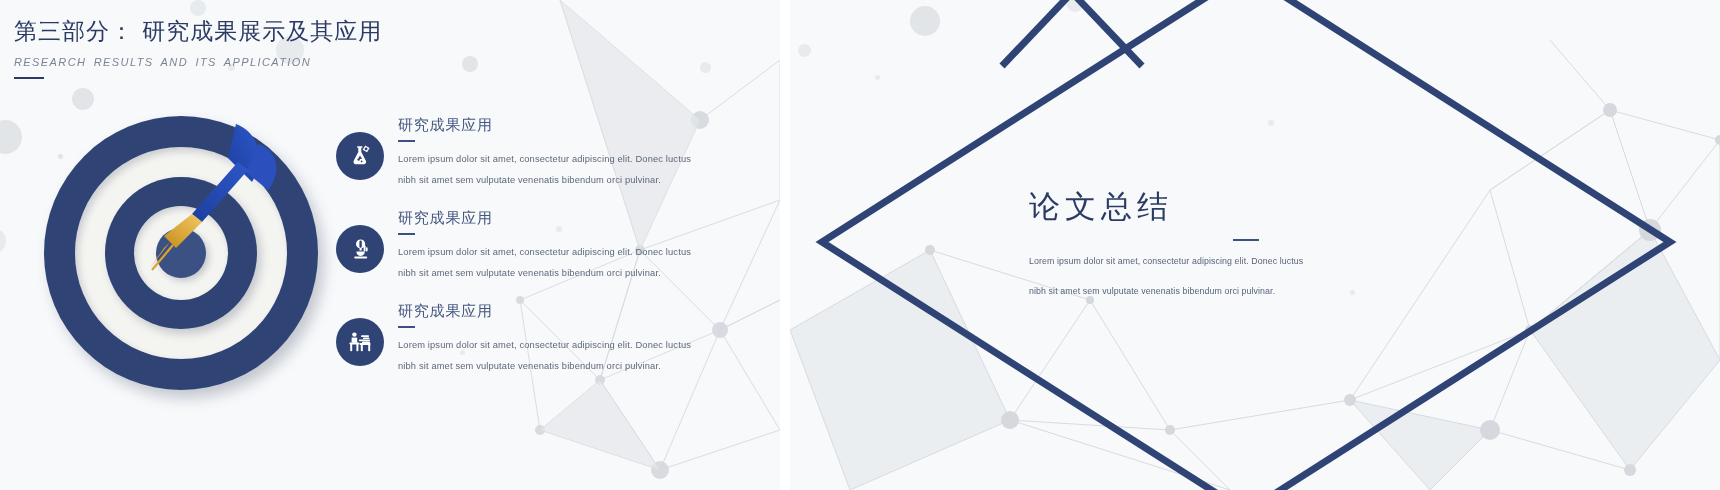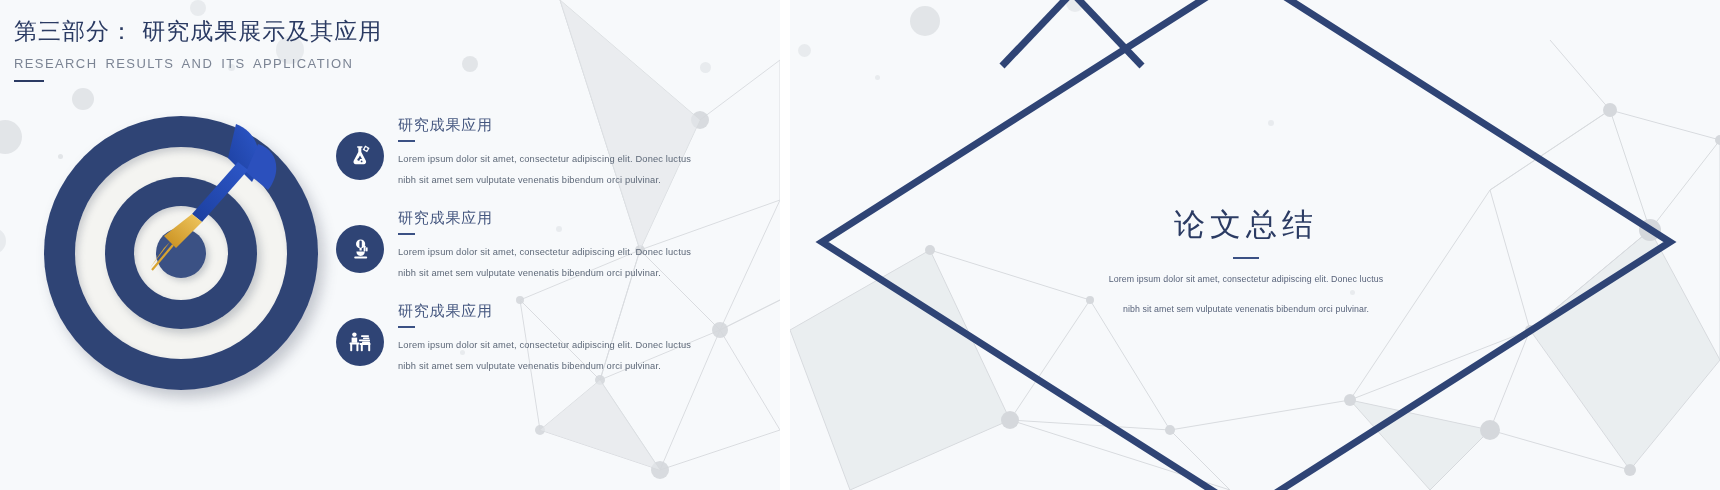--- a/index.html
+++ b/index.html
@@ -33,22 +33,23 @@
 
   
   .hdr { position: absolute; left: 14px; top: 16px; }
   .hdr-title {
     font-size: 23px; color: #2b3b63; letter-spacing: 1px;
     font-family: "DejaVu Sans", "Liberation Sans", sans-serif;
     white-space: nowrap;
   }
   .hdr-sub {
     margin-top: 9px;
-    font-size: 13px; color: #7b8494; letter-spacing: 1.4px;
+    font-size: 11px; color: #7b8494; letter-spacing: 1.4px;
     word-spacing: 3px;
+    font-style: italic;
   }
   .hdr-rule {
     margin-top: 9px; width: 30px; height: 2px; background: #2b3b63;
   }
 
   
   .target-wrap { position: absolute; left: 36px; top: 108px; width: 290px; height: 290px; }
   .ring {
     position: absolute; border-radius: 50%;
     left: 50%; top: 50%; transform: translate(-50%,-50%);
@@ -77,21 +78,21 @@
   .feat-rule { margin: 5px 0 7px; width: 17px; height: 2px; background: #3b5184; }
   .feat-text {
     font-size: 9.3px; color: #5d6878; line-height: 2.25;
     letter-spacing: .15px; max-width: 330px;
   }
 
   
   .dia-wrap { position: absolute; left: 0; top: 0; width: 930px; height: 490px; }
   .dia-content {
     position: absolute; left: 239px; top: 186px;
-    width: 434px; text-align: center; margin-top: 18px;
+    width: 434px; text-align: left;
   }
   .dia-title {
     font-size: 31px; color: #2b3b63; letter-spacing: 5px;
     font-family: "DejaVu Sans", "Liberation Sans", sans-serif;
   }
   .dia-sub {
     margin-top: 11px; font-size: 11.5px; color: #4d5b77; letter-spacing: 2.2px;
   }
   .dia-rule { margin: 11px auto 0; width: 26px; height: 2px; background: #3b5184; }
   .dia-text {

